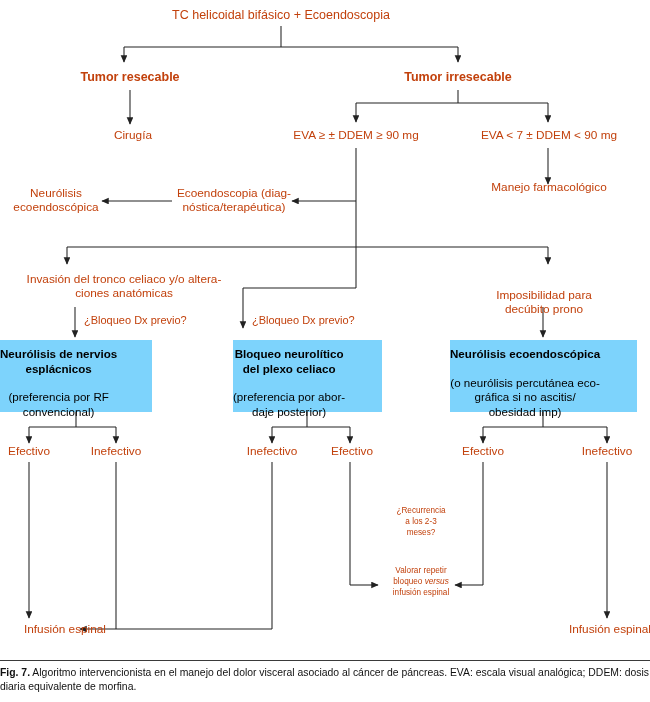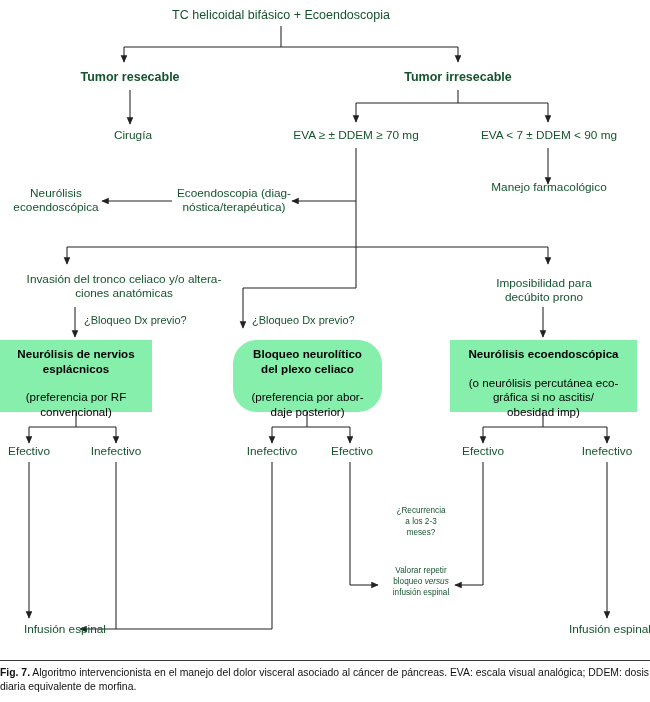--- a/index.html
+++ b/index.html
@@ -16,34 +16,34 @@
     width: 650px;
     height: 702px;
     overflow: hidden;
     background: #ffffff;
   }
   .node {
     position: absolute;
     text-align: center;
     line-height: 1.22;
     white-space: pre-line;
-    color: #14532d;
+    color: #c2410c;
   }
   .t13 { font-size: 12.5px; }
   .t12 { font-size: 11.8px; }
   .t9  { font-size: 11px; line-height: 1.30; }
   .t8  { font-size: 8.2px; line-height: 1.32; }
   .bold { font-weight: bold; }
   .gbox {
     position: absolute;
-    background: #86efac;
+    background: #7dd3fc;
     border: 0;
     display: flex;
     align-items: center;
-    justify-content: center;
+    justify-content: flex-start;
     text-align: center;
     line-height: 1.25;
     white-space: pre-line;
     font-size: 11.6px;
     color: #000000;
   }
   .gbox .hd { font-weight: bold; }
   svg.lines {
     position: absolute;
     left: 0; top: 0;
@@ -147,52 +147,52 @@
   </svg>
 
   <div class="node t13" style="left:120px; top:8px; width:322px;">TC helicoidal bifásico + Ecoendoscopia</div>
 
   <div class="node t13 bold" style="left:378px; top:70px; width:160px;">Tumor irresecable</div>
 
   <div class="node t13 bold" style="left:50px; top:70px; width:160px;">Tumor resecable</div>
 
   <div class="node t12" style="left:83px; top:128px; width:100px;">Cirugía</div>
 
-  <div class="node t12" style="left:271px; top:128px; width:170px;">EVA ≥ ± DDEM ≥ 70 mg</div>
+  <div class="node t12" style="left:271px; top:128px; width:170px;">EVA ≥ ± DDEM ≥ 90 mg</div>
 
   <div class="node t12" style="left:463px; top:128px; width:172px;">EVA &lt; 7 ± DDEM &lt; 90 mg</div>
 
   <div class="node t12" style="left:10px; top:186px; width:92px;">Neurólisis
 ecoendoscópica</div>
 
   <div class="node t12" style="left:174px; top:186px; width:120px;">Ecoendoscopia (diag-
 nóstica/terapéutica)</div>
 
   <div class="node t12" style="left:463px; top:180px; width:172px;">Manejo farmacológico</div>
 
   <div class="node t12" style="left:6px; top:272px; width:236px;">Invasión del tronco celiaco y/o altera-
 ciones anatómicas</div>
 
-  <div class="node t12" style="left:455px; top:276px; width:178px;">Imposibilidad para
+  <div class="node t12" style="left:455px; top:288px; width:178px;">Imposibilidad para
 decúbito prono</div>
 
   <div class="node t9" style="left:84px; top:313px; width:120px; text-align:left;">¿Bloqueo Dx previo?</div>
 
   <div class="node t9" style="left:252px; top:313px; width:120px; text-align:left;">¿Bloqueo Dx previo?</div>
 
   <div class="gbox" style="left:0px; top:340px; width:152px; height:72px;">
     <div>
       <span class="hd">Neurólisis de nervios
 esplácnicos</span><br>
       <span>(preferencia por RF
 convencional)</span>
     </div>
   </div>
 
-  <div class="gbox" style="left:233px; top:340px; width:149px; height:72px;border-radius:24px;">
+  <div class="gbox" style="left:233px; top:340px; width:149px; height:72px;">
     <div>
       <span class="hd">Bloqueo neurolítico
 del plexo celiaco</span><br>
       <span>(preferencia por abor-
 daje posterior)</span>
     </div>
   </div>
 
   <div class="gbox" style="left:450px; top:340px; width:187px; height:72px;">
     <div>

